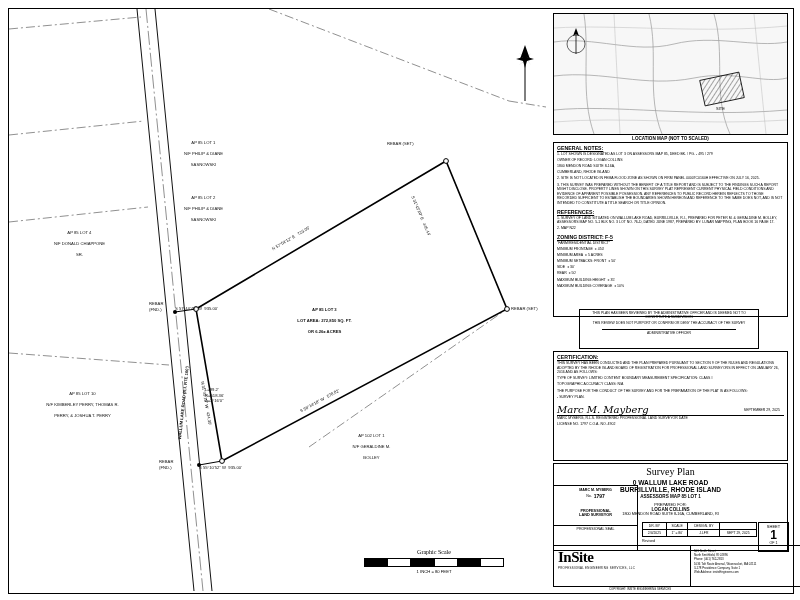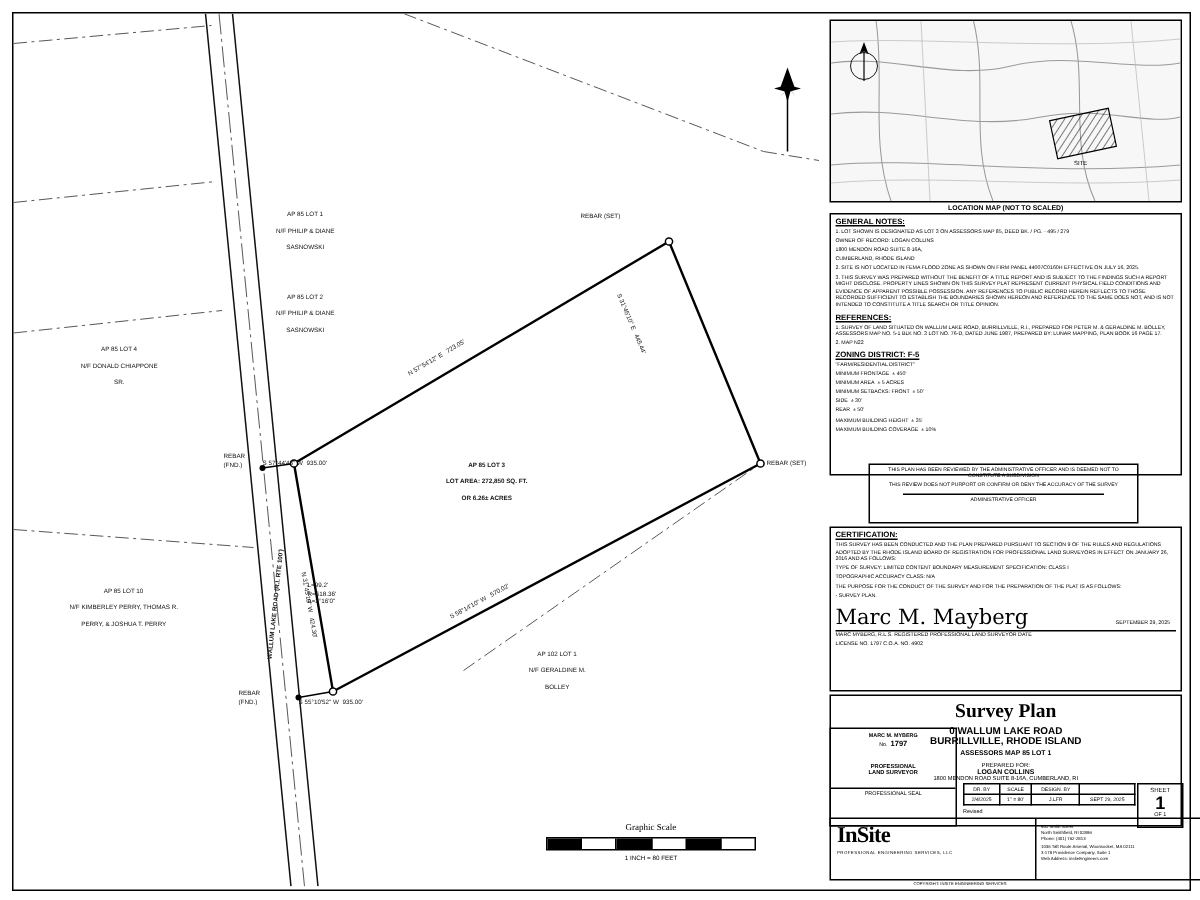--- a/index.html
+++ b/index.html
@@ -39,21 +39,21 @@
   .ngroup{padding:2px 3px;}
   .h{font-size:5.2px;font-weight:bold;text-decoration:underline;margin:0 0 1px 0;}
   .n{font-size:3.5px;line-height:1.32;margin:0 0 1.5px 0;}
   .approv{left:30px;top:300px;width:180px;height:40px;}
   .approv p{font-size:3.4px;text-align:center;margin:1px 4px;line-height:1.3;}
   .approv .sig{border-top:1px solid #000;margin:4px 22px 1px;padding-top:1px;font-size:3.4px;text-align:center;}
   .cert{left:4px;top:342px;width:235px;height:110px;}
   .title-blk{left:4px;top:454px;width:235px;height:88px;}
   .stampbox{left:4px;top:476px;width:85px;height:66px;}
   .logo{left:4px;top:536px;width:284px;height:42px;}
-  .sig-script{font-family:"DejaVu Serif",serif;font-size:14px;}
+  .sig-script{font-family:"DejaVu Serif",serif;font-style:italic;font-size:10px;}
   table.tb{border-collapse:collapse;width:100%;font-size:3.4px;}
   table.tb td{border:1px solid #000;padding:1px 2px;text-align:center;}
 </style>
 </head>
 <body>
 
 <div class="sheet">
   <div class="border-outer"></div>
 
   <div class="plan">
@@ -247,21 +247,21 @@
           <div class="n" style="margin:0 4px 2px 0;">SEPTEMBER 29, 2025</div>
         </div>
         <div style="border-top:1px solid #000;margin-top:0;"></div>
         <div class="n">MARC MYBERG, R.L.S.  REGISTERED PROFESSIONAL LAND SURVEYOR          DATE</div>
         <div class="n">LICENSE NO. 1797   C.O.A. NO. 4902</div>
       </div>
     </div>
 
     <div class="box title-blk">
       <div style="text-align:center;padding-top:2px;">
-        <div style="font-size:13px;font-family:'Liberation Serif',serif;font-weight:bold;">Survey Plan</div>
+        <div style="font-size:10px;font-family:'Liberation Serif',serif;font-weight:normal;">Survey Plan</div>
       </div>
       <div style="text-align:center;margin-top:2px;">
         <div style="font-size:6.6px;font-weight:bold;">0 WALLUM LAKE ROAD</div>
         <div style="font-size:6.6px;font-weight:bold;">BURRILLVILLE, RHODE ISLAND</div>
         <div style="font-size:4.6px;font-weight:bold;margin-top:1px;">ASSESSORS MAP 85 LOT 1</div>
         <div style="font-size:4px;margin-top:3px;">PREPARED FOR:</div>
         <div style="font-size:4.6px;font-weight:bold;">LOGAN COLLINS</div>
         <div style="font-size:3.8px;">1800 MENDON ROAD SUITE 8-16A, CUMBERLAND, RI</div>
       </div>
       <div style="position:absolute;left:88px;top:58px;width:115px;">

